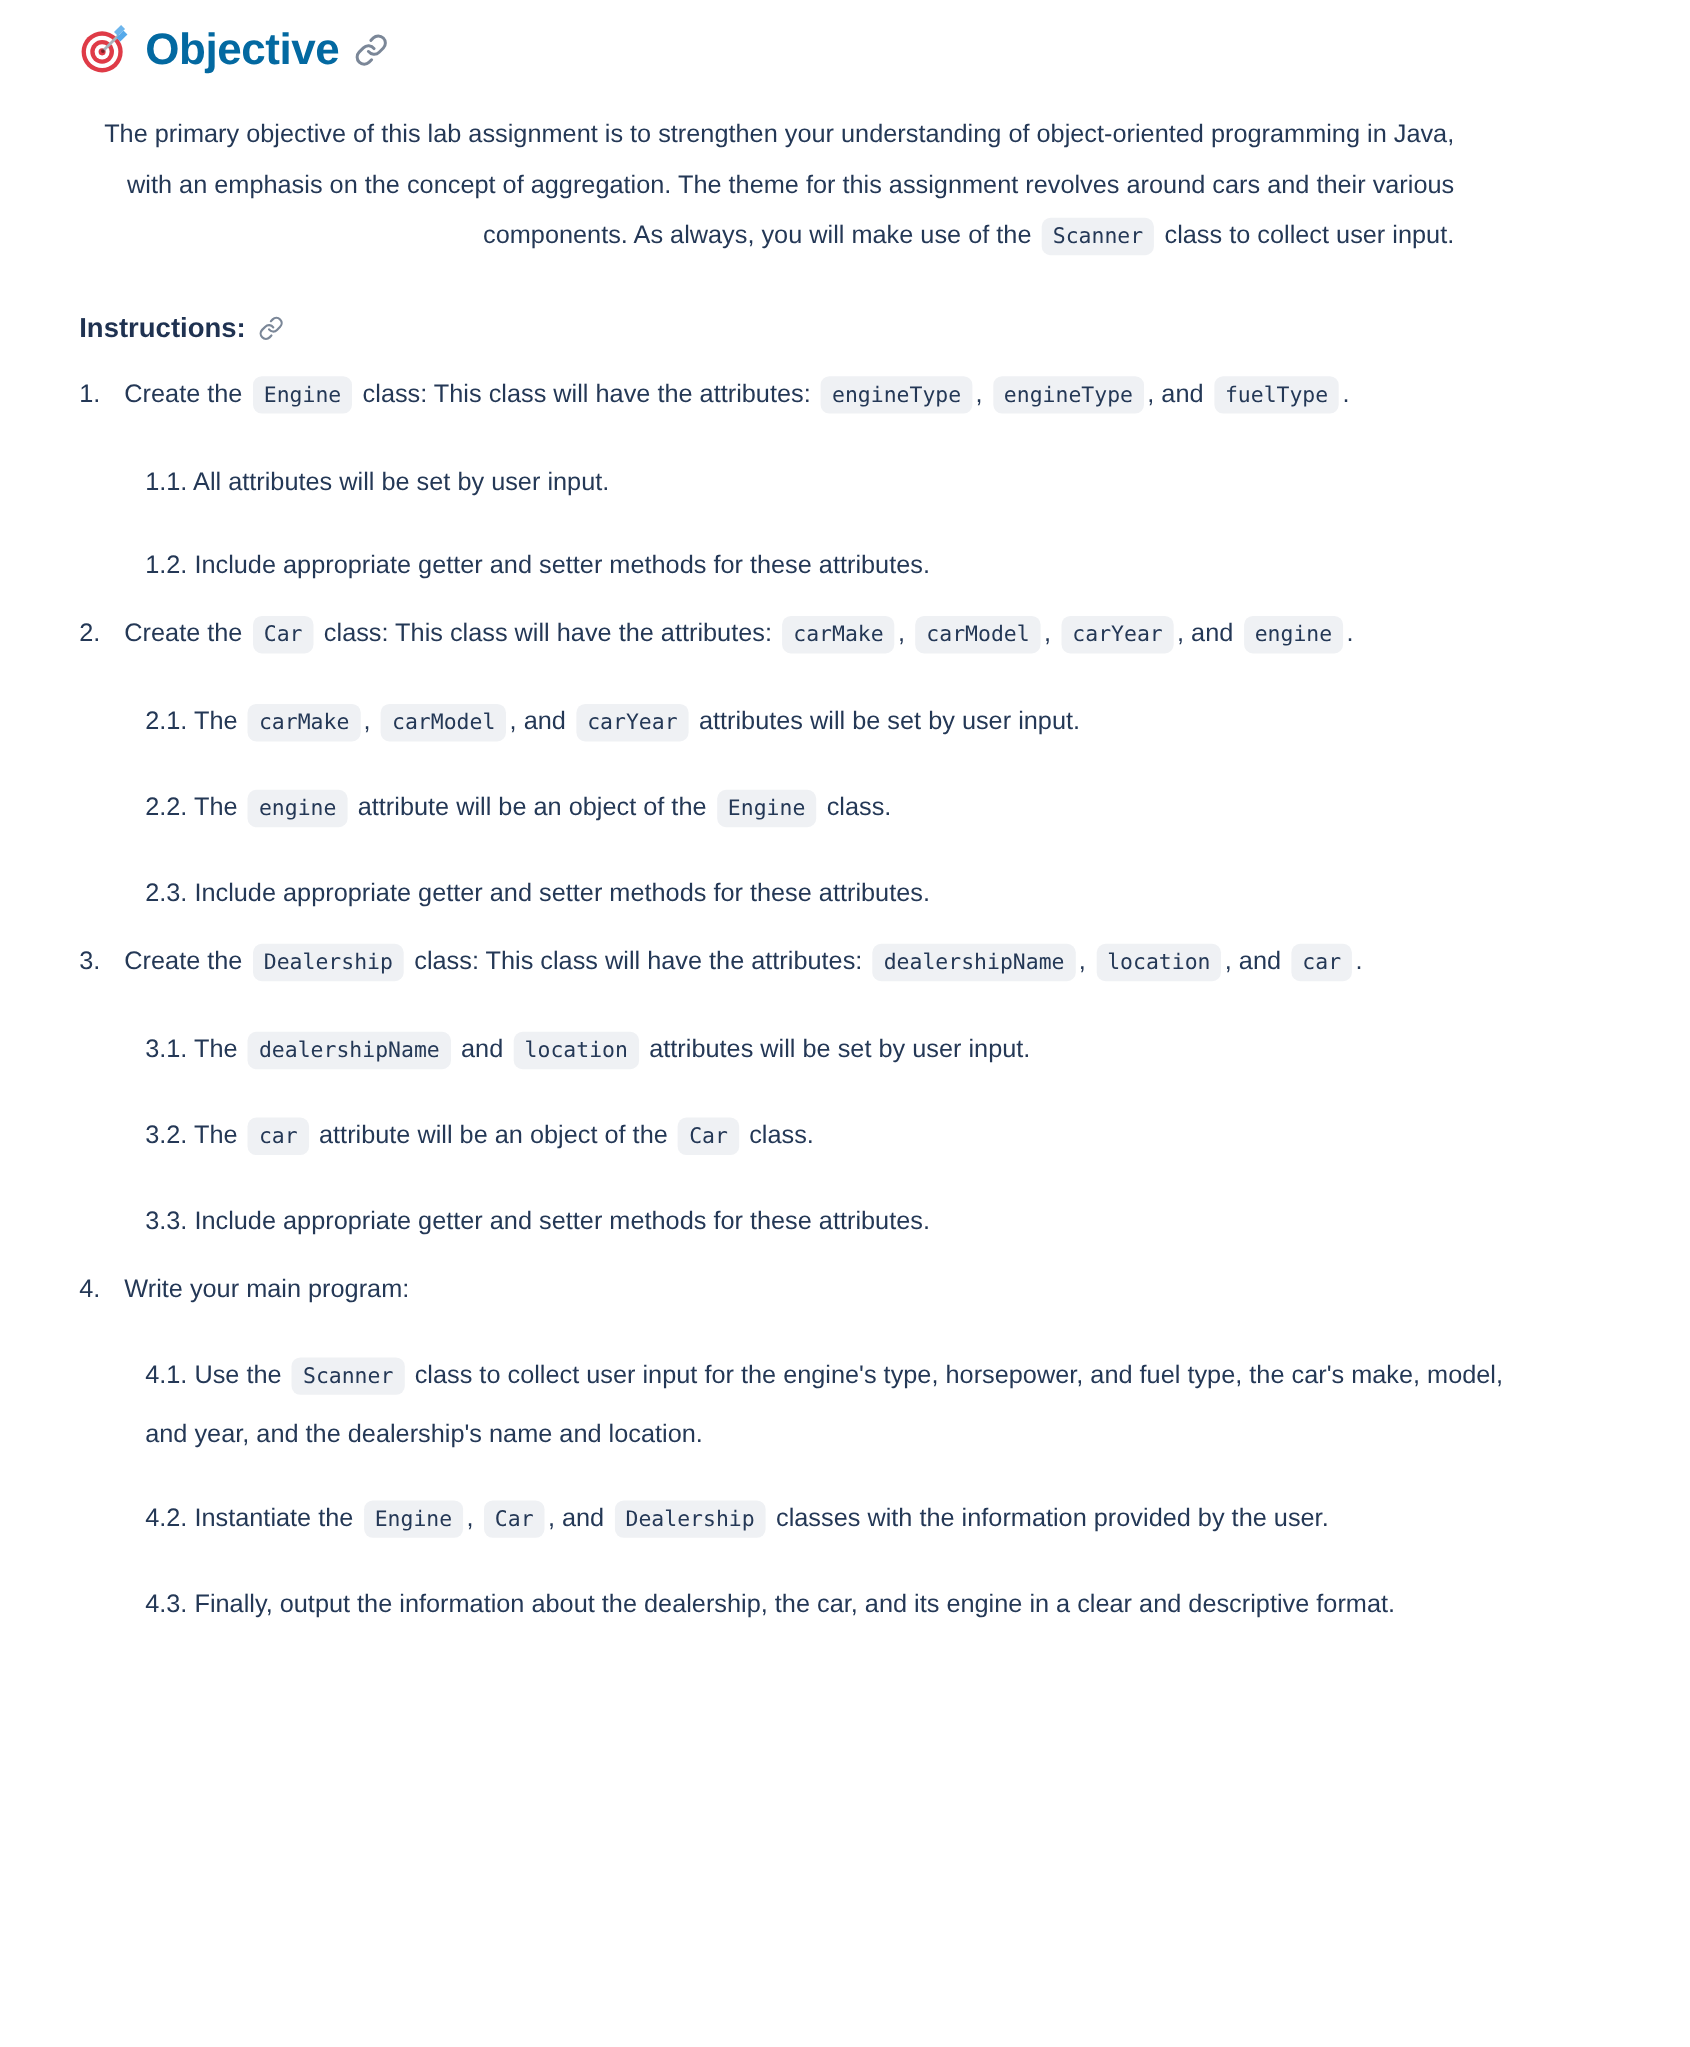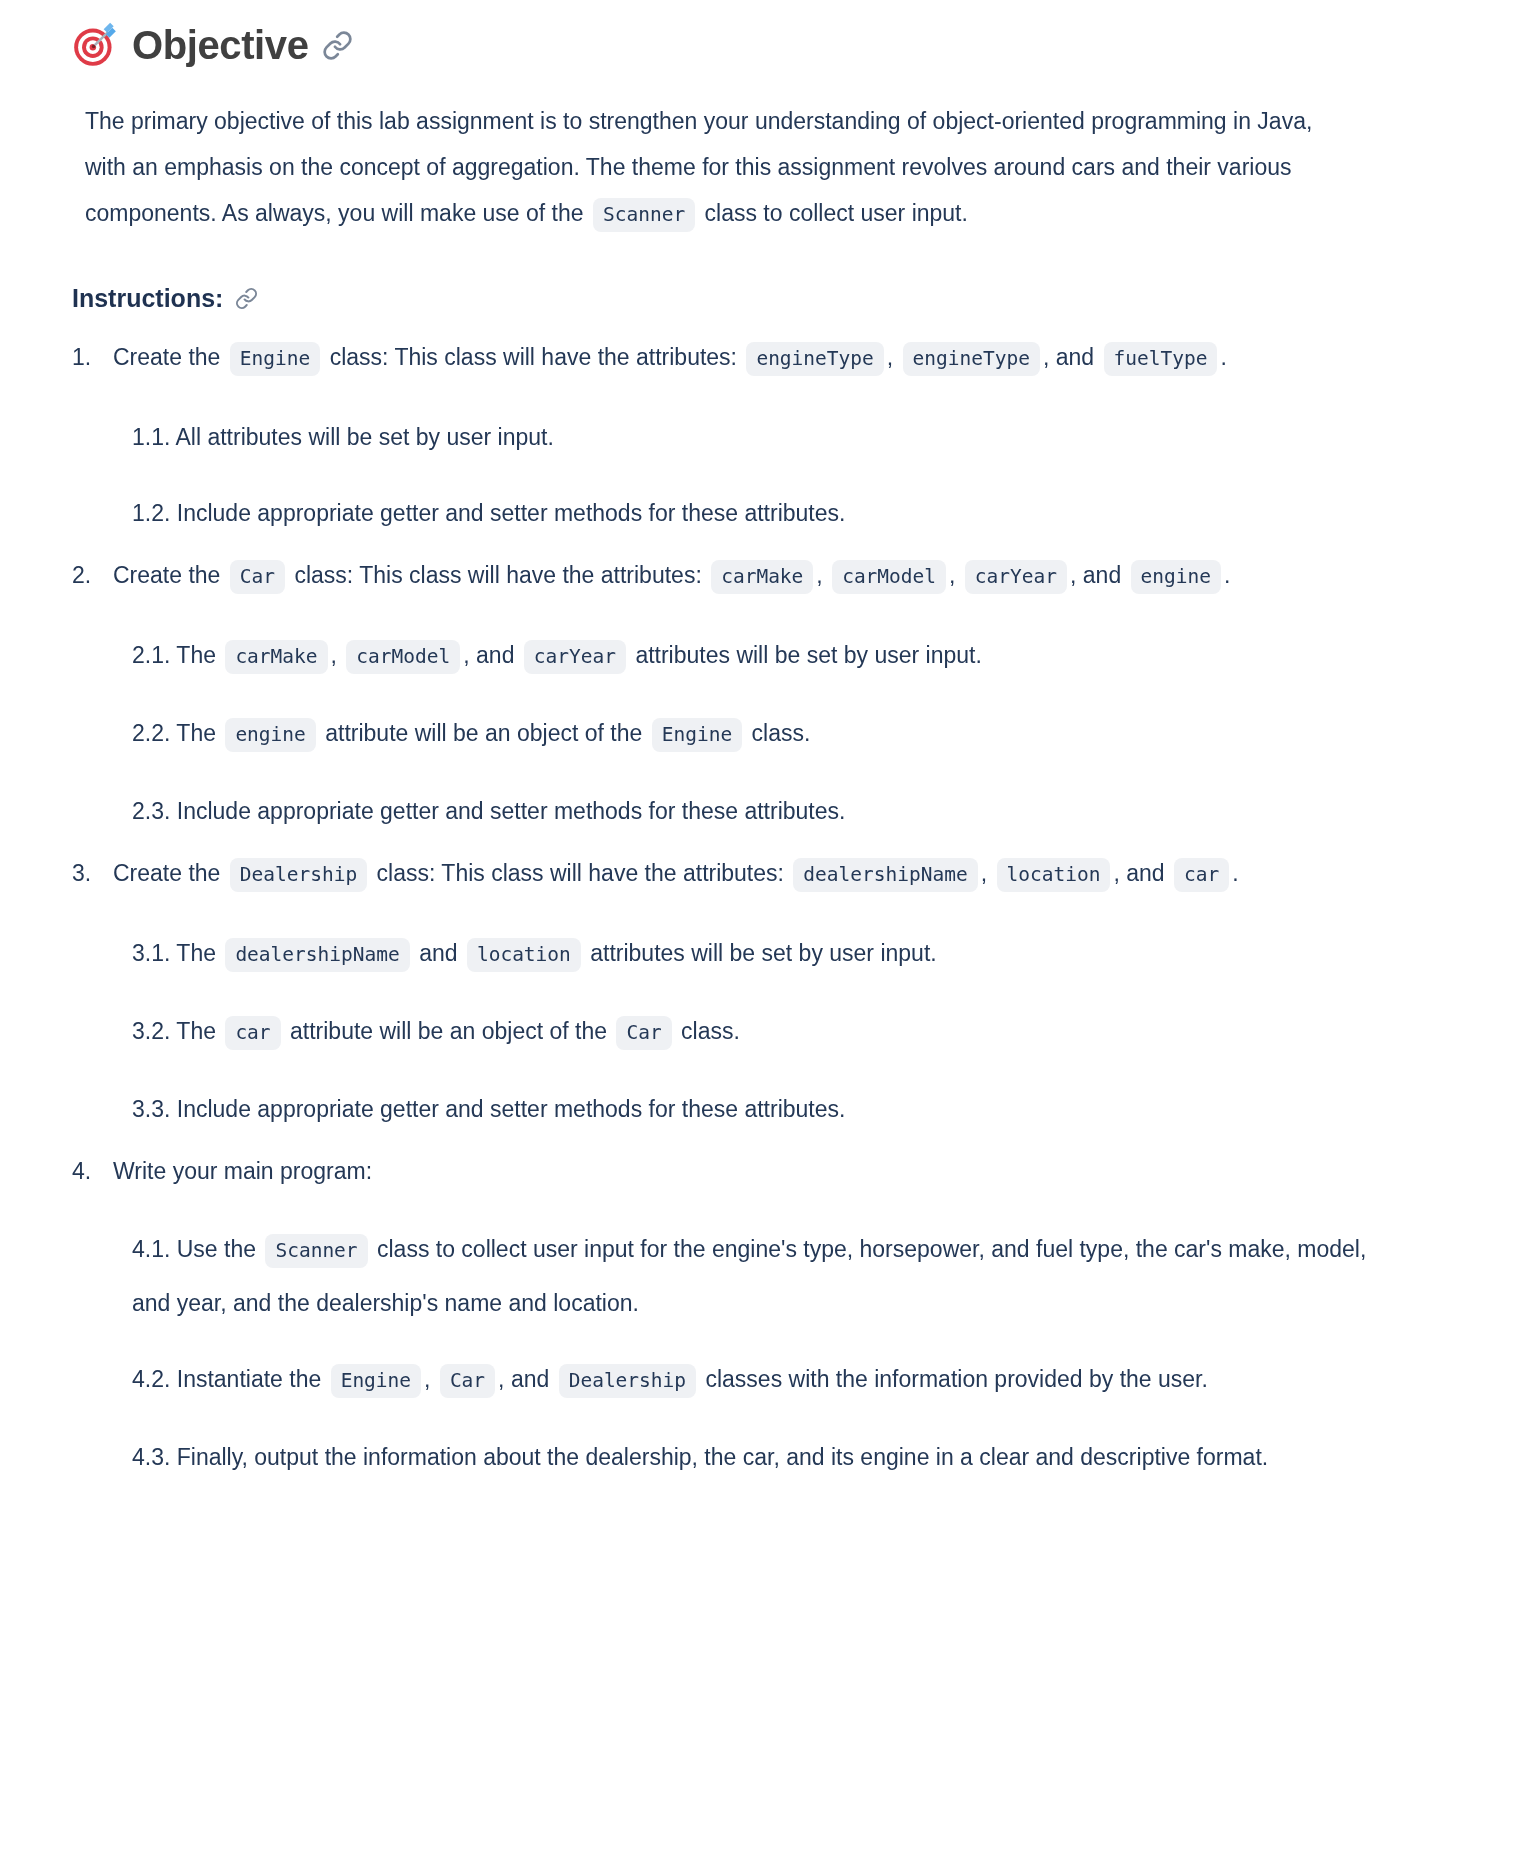--- a/index.html
+++ b/index.html
@@ -15,21 +15,21 @@
   }
   
   .h1 {
     display: flex;
     align-items: center;
     gap: 14px;
     font-size: 40px;
     font-weight: 700;
     letter-spacing: -0.4px;
     margin: 0 0 30px 0;
-    color: #404040;
+    color: #0369a1;
   }
   .h1 .emoji { width: 46px; height: 46px; flex: none; }
   .anchor {
     display: inline-flex;
     align-items: center;
     color: #7b8798;
     cursor: pointer;
     background: none; border: none; padding: 0;
   }
   .h2 {
@@ -37,22 +37,23 @@
     gap: 12px;
     font-size: 25px;
     font-weight: 700;
     margin: 46px 0 18px 0;
     color: #1f3251;
   }
   
   .intro {
     font-size: 23px;
     line-height: 46px;
-    margin: 13px;
+    margin: 0;
     max-width: 1250px;
+    text-align: right;
   }
   
   .list { max-width: 1330px; }
   .list-item {
     display: flex;
     font-size: 23px;
     line-height: 52px;
     margin-top: 10px;
   }
   .item-num {

